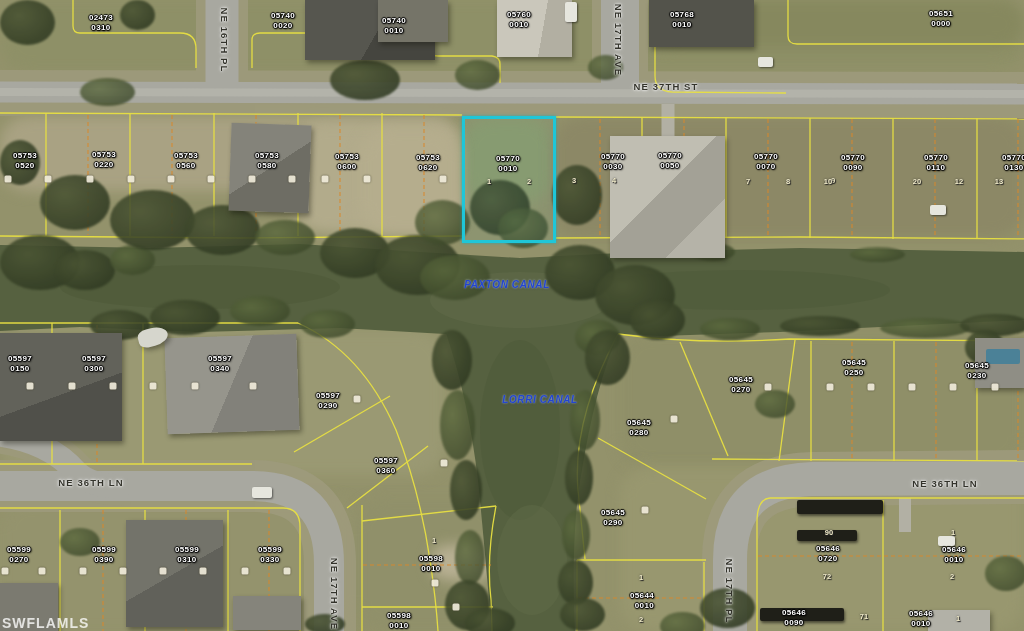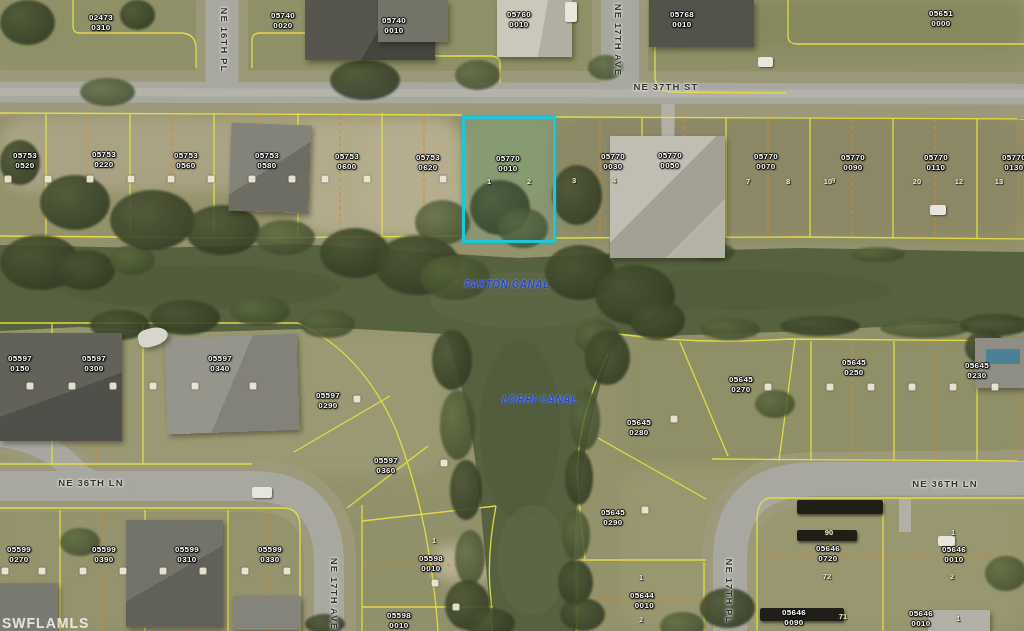--- a/index.html
+++ b/index.html
@@ -421,21 +421,21 @@
       <div class="marker" style="left: 788px; top: 181px;">8</div>
       <div class="marker" style="left: 833px; top: 180px;">9</div>
       <div class="marker" style="left: 828px; top: 181px;">10</div>
       <div class="marker" style="left: 917px; top: 181px;">20</div>
       <div class="marker" style="left: 959px; top: 181px;">12</div>
       <div class="marker" style="left: 999px; top: 181px;">13</div>
       <div class="marker" style="left: 829px; top: 532px;">90</div>
       <div class="marker" style="left: 827px; top: 576px;">72</div>
       <div class="marker" style="left: 953px; top: 532px;">1</div>
       <div class="marker" style="left: 952px; top: 576px;">2</div>
-      <div class="marker" style="left: 843px; top: 616px;">71</div>
+      <div class="marker" style="left: 864px; top: 616px;">71</div>
       <div class="marker" style="left: 958px; top: 618px;">1</div>
       <div class="marker" style="left: 641px; top: 577px;">1</div>
       <div class="marker" style="left: 641px; top: 619px;">2</div>
       <div class="marker" style="left: 434px; top: 540px;">1</div>
       <div class="chip" style="left: 8px; top: 179px;"></div>
       <div class="chip" style="left: 48px; top: 179px;"></div>
       <div class="chip" style="left: 90px; top: 179px;"></div>
       <div class="chip" style="left: 131px; top: 179px;"></div>
       <div class="chip" style="left: 171px; top: 179px;"></div>
       <div class="chip" style="left: 211px; top: 179px;"></div>

